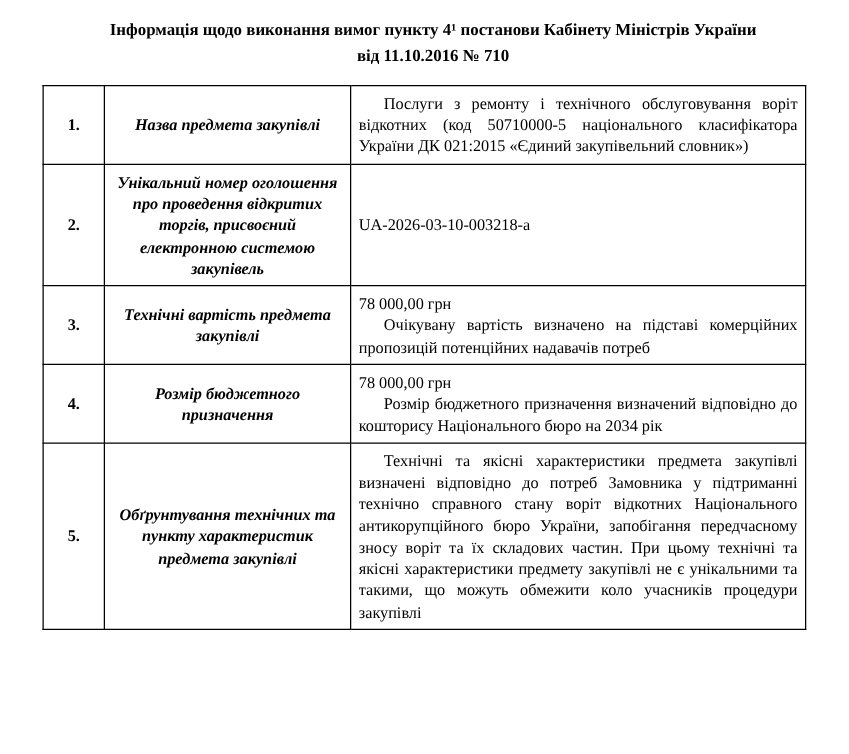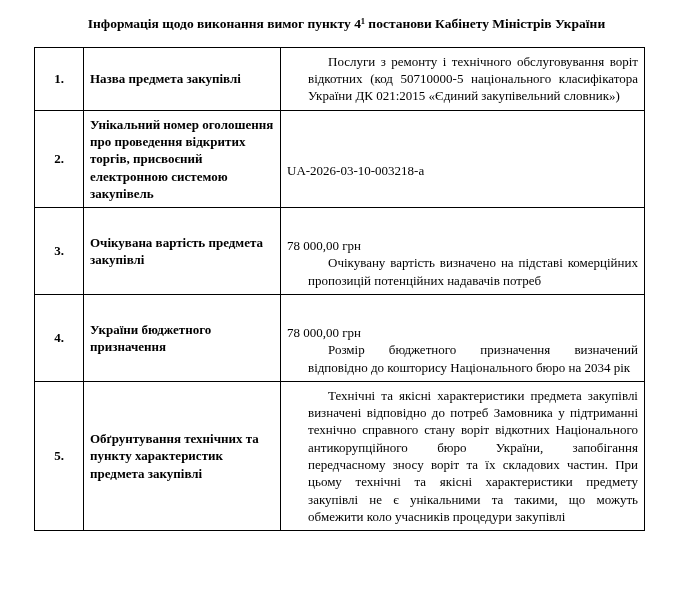--- a/index.html
+++ b/index.html
@@ -42,51 +42,51 @@
     line-height: 1.33;
   }
   td.col-num {
     width: 36px;
     text-align: center;
     font-weight: bold;
     vertical-align: middle;
   }
   td.col-label {
     width: 184px;
-    text-align: left;
+    text-align: center;
     font-weight: bold;
     vertical-align: middle;
     padding: 6px 8px;
+    font-style: italic;
   }
   td.col-value {
     vertical-align: top;
     text-align: justify;
     text-align-last: left;
     padding: 7px 9px 7px 9px;
     hyphens: none;
   }
   td.col-value p {
     margin: 0;
   }
   td.col-value p.indent {
     text-indent: 20px;
-    margin-left: 21px;
   }
   td.col-value p.plain {
     text-indent: 0;
-    margin-top: 24px;
   }
 </style>
 </head>
 <body>
 
 <div class="page">
 
   <div class="doc-title">
     <span>Інформація щодо виконання вимог пункту 4¹ постанови Кабінету Міністрів України</span>
+    <span class="line2">від 11.10.2016 № 710</span>
   </div>
 
   <table class="info">
     <tbody>
 
       <tr>
         <td class="col-num">1.</td>
         <td class="col-label">Назва предмета закупівлі</td>
         <td class="col-value">
           <p class="indent">Послуги з ремонту і технічного обслуговування воріт відкотних (код 50710000-5 національного класифікатора України ДК 021:2015 «Єдиний закупівельний словник»)</p>
@@ -96,30 +96,30 @@
       <tr>
         <td class="col-num">2.</td>
         <td class="col-label">Унікальний номер оголошення про проведення відкритих торгів, присвоєний електронною системою закупівель</td>
         <td class="col-value">
           <p class="plain">UA-2026-03-10-003218-а</p>
         </td>
       </tr>
 
       <tr>
         <td class="col-num">3.</td>
-        <td class="col-label">Очікувана вартість предмета закупівлі</td>
+        <td class="col-label">Технічні вартість предмета закупівлі</td>
         <td class="col-value">
           <p class="plain">78 000,00 грн</p>
           <p class="indent">Очікувану вартість визначено на підставі комерційних пропозицій потенційних надавачів потреб</p>
         </td>
       </tr>
 
       <tr>
         <td class="col-num">4.</td>
-        <td class="col-label">України бюджетного призначення</td>
+        <td class="col-label">Розмір бюджетного призначення</td>
         <td class="col-value">
           <p class="plain">78 000,00 грн</p>
           <p class="indent">Розмір бюджетного призначення визначений відповідно до кошторису Національного бюро на 2034 рік</p>
         </td>
       </tr>
 
       <tr>
         <td class="col-num">5.</td>
         <td class="col-label">Обґрунтування технічних та пункту характеристик предмета закупівлі</td>
         <td class="col-value">

